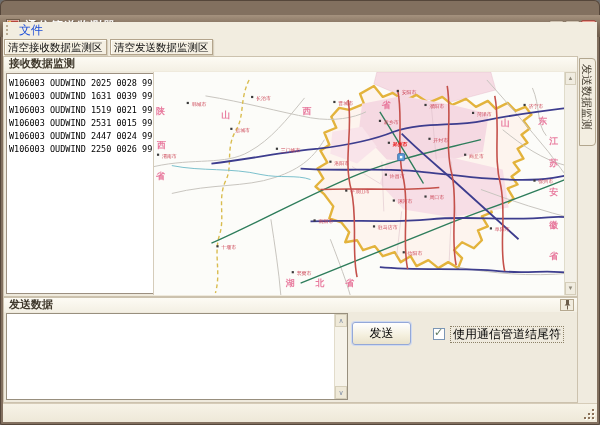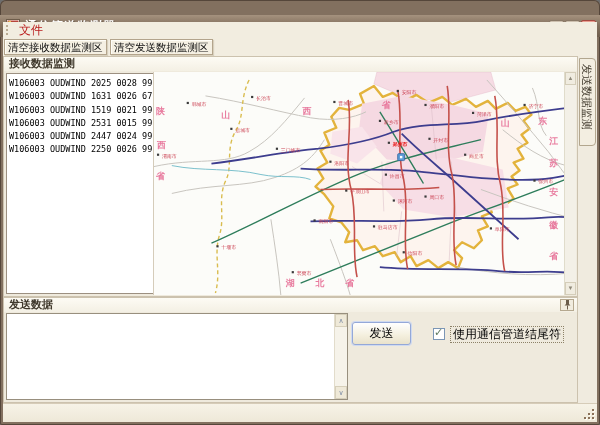--- a/index.html
+++ b/index.html
@@ -22,21 +22,21 @@
   .btn-max i{position:absolute;left:3px;top:2px;width:7px;height:7px;
     border:1px solid #3a2d1f;border-top-width:2px;background:transparent;}
   .btn-close{right:4px;background:linear-gradient(#eba093,#c8625a);border:1px solid #a64a42;
     color:#fff;font-size:9px;line-height:12px;font-weight:bold;}
   
   .client{position:absolute;top:22px;left:3px;right:3px;bottom:3px;background:#f0ebdf;}
   .menubar{position:absolute;top:0;left:0;right:0;height:17px;background:#f2ede0;}
   .menu-grip{position:absolute;left:3px;top:3px;width:2px;height:11px;
     background:repeating-linear-gradient(#b9ab93 0 2px,transparent 2px 4px);}
   .menu-item{position:absolute;left:8px;top:0;font-size:12px;line-height:17px;
-    padding:0 8px;color:#b91c1c;}
+    padding:0 8px;color:#1d4ed8;}
   .toolbar{position:absolute;top:17px;left:0;right:0;height:17px;background:#f2ede0;}
   .tool-btn{position:absolute;top:0;height:16px;font-size:10.5px;line-height:14px;
     padding:0 3px;background:#f5f0e3;border:1px solid #b3a48c;color:#111;
     box-shadow:inset 1px 1px 0 #fffef8,1px 1px 1px #d8d0bd;cursor:default;}
   .tb1{left:1px;} .tb2{left:107px;}
   
   .dockarea{position:absolute;top:34px;left:0;right:0;bottom:19px;}
   .panel{position:absolute;left:0;right:19px;}
   .panel-receive{top:0;height:241px;}
   .panel-send{top:241px;bottom:0;}
@@ -140,21 +140,21 @@
 
     <div class="dockarea">
 
       <div class="panel panel-receive">
         <div class="caption">
           <span>接收数据监测</span>
         </div>
         <div class="panel-body">
           <div class="listbox">
               <div class="line">W106003 OUDWIND 2025 0028 99</div>
-              <div class="line">W106003 OUDWIND 1631 0026 67</div>
+              <div class="line">W106003 OUDWIND 1631 0039 99</div>
               <div class="line">W106003 OUDWIND 1519 0021 99</div>
               <div class="line">W106003 OUDWIND 2531 0015 99</div>
               <div class="line">W106003 OUDWIND 2447 0024 99</div>
               <div class="line">W106003 OUDWIND 2250 0026 99</div>
             </div>
           <div class="mappanel">
             <svg id="map-svg" viewBox="0 0 426 224" preserveAspectRatio="none">
               <rect width="426" height="224" fill="#fcfcf9"></rect>
 
               <path d="M225,0 L340,0 L345,18 L300,30 L255,26 L222,12 Z" fill="#f6dce4" stroke="#e2b8c6" stroke-width="0.4"></path>

